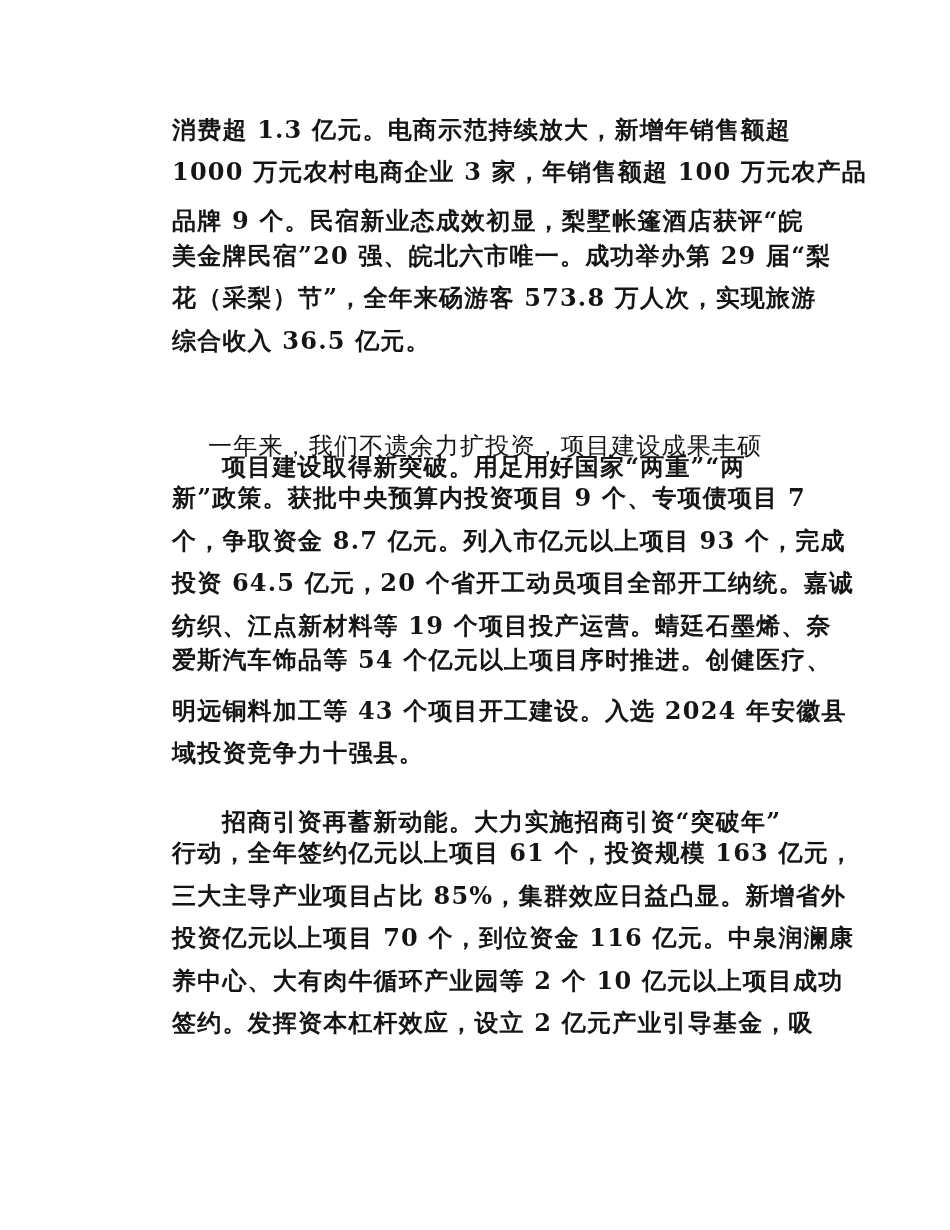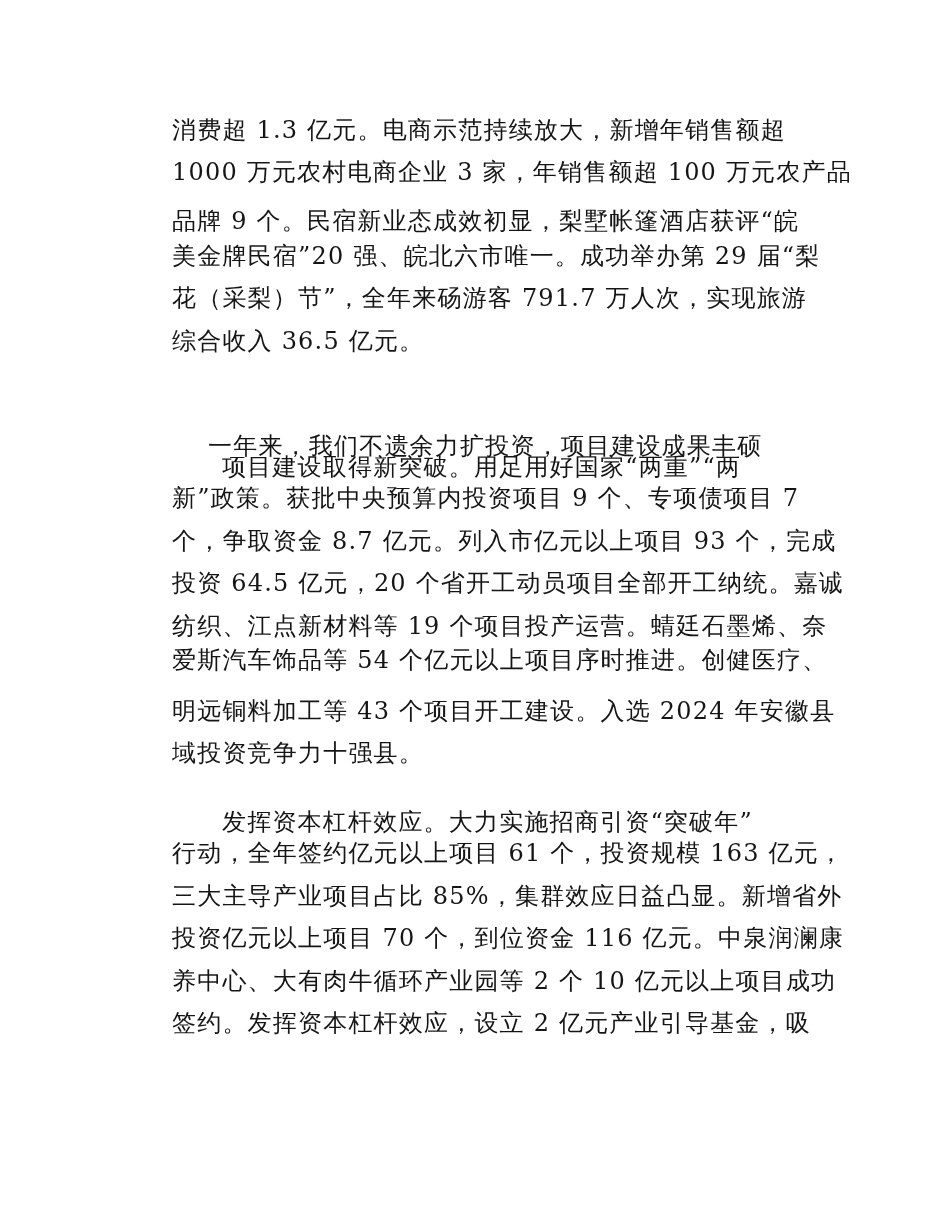--- a/index.html
+++ b/index.html
@@ -1,53 +1,53 @@
 <!DOCTYPE html>
 <html><head>
 <meta charset="utf-8">
 <style>
   html, body { margin: 0; padding: 0; background: #ffffff; }
   body { width: 950px; height: 1230px; position: relative; overflow: hidden;
          font-family: "DejaVu Serif", "Liberation Serif", serif; color: #111; }
   .page { position: absolute; left: 0; top: 0; width: 950px; height: 1230px; background: #fff; }
   .line { position: absolute; left: 172px; width: 625px; height: 32px; line-height: 32px;
-          font-size: 24px; white-space: nowrap; letter-spacing: 1.2px; color: #151515; }
+          font-size: 24px; white-space: nowrap; letter-spacing: 1.2px; color: #151515; font-weight: bold; }
   .line.indent { left: 222px; width: 575px; margin-top: 11px; }
   .heading { position: absolute; left: 208px; height: 32px; line-height: 32px;
              font-size: 24px; white-space: nowrap; letter-spacing: 1.2px; color: #151515; margin-top: 48px; }
 </style>
 </head>
 <body>
 
 <div class="page">
 
   <div>
     <div class="line" style="top:114px">消费超 1.3 亿元。电商示范持续放大，新增年销售额超</div>
     <div class="line" style="top:156px">1000 万元农村电商企业 3 家，年销售额超 100 万元农产品</div>
     <div class="line" style="top:205px">品牌 9 个。民宿新业态成效初显，梨墅帐篷酒店获评“皖</div>
     <div class="line" style="top:240px">美金牌民宿”20 强、皖北六市唯一。成功举办第 29 届“梨</div>
-    <div class="line" style="top:282px">花（采梨）节”，全年来砀游客 791.7 万人次，实现旅游</div>
+    <div class="line" style="top:282px">花（采梨）节”，全年来砀游客 573.8 万人次，实现旅游</div>
     <div class="line" style="top:325px">综合收入 36.5 亿元。</div>
   </div>
 
   <div class="heading" style="top:382px">一年来，我们不遗余力扩投资，项目建设成果丰硕</div>
 
   <div>
     <div class="line indent" style="top:440px">项目建设取得新突破。用足用好国家“两重”“两</div>
     <div class="line" style="top:482px">新”政策。获批中央预算内投资项目 9 个、专项债项目 7</div>
     <div class="line" style="top:525px">个，争取资金 8.7 亿元。列入市亿元以上项目 93 个，完成</div>
     <div class="line" style="top:567px">投资 64.5 亿元，20 个省开工动员项目全部开工纳统。嘉诚</div>
     <div class="line" style="top:610px">纺织、江点新材料等 19 个项目投产运营。蜻廷石墨烯、奈</div>
     <div class="line" style="top:644px">爱斯汽车饰品等 54 个亿元以上项目序时推进。创健医疗、</div>
     <div class="line" style="top:695px">明远铜料加工等 43 个项目开工建设。入选 2024 年安徽县</div>
     <div class="line" style="top:737px">域投资竞争力十强县。</div>
   </div>
 
   <div>
-    <div class="line indent" style="top:795px">发挥资本杠杆效应。大力实施招商引资“突破年”</div>
+    <div class="line indent" style="top:795px">招商引资再蓄新动能。大力实施招商引资“突破年”</div>
     <div class="line" style="top:837px">行动，全年签约亿元以上项目 61 个，投资规模 163 亿元，</div>
     <div class="line" style="top:880px">三大主导产业项目占比 85%，集群效应日益凸显。新增省外</div>
     <div class="line" style="top:922px">投资亿元以上项目 70 个，到位资金 116 亿元。中泉润澜康</div>
     <div class="line" style="top:965px">养中心、大有肉牛循环产业园等 2 个 10 亿元以上项目成功</div>
     <div class="line" style="top:1007px">签约。发挥资本杠杆效应，设立 2 亿元产业引导基金，吸</div>
   </div>
 
 </div>
 
 </body></html>

